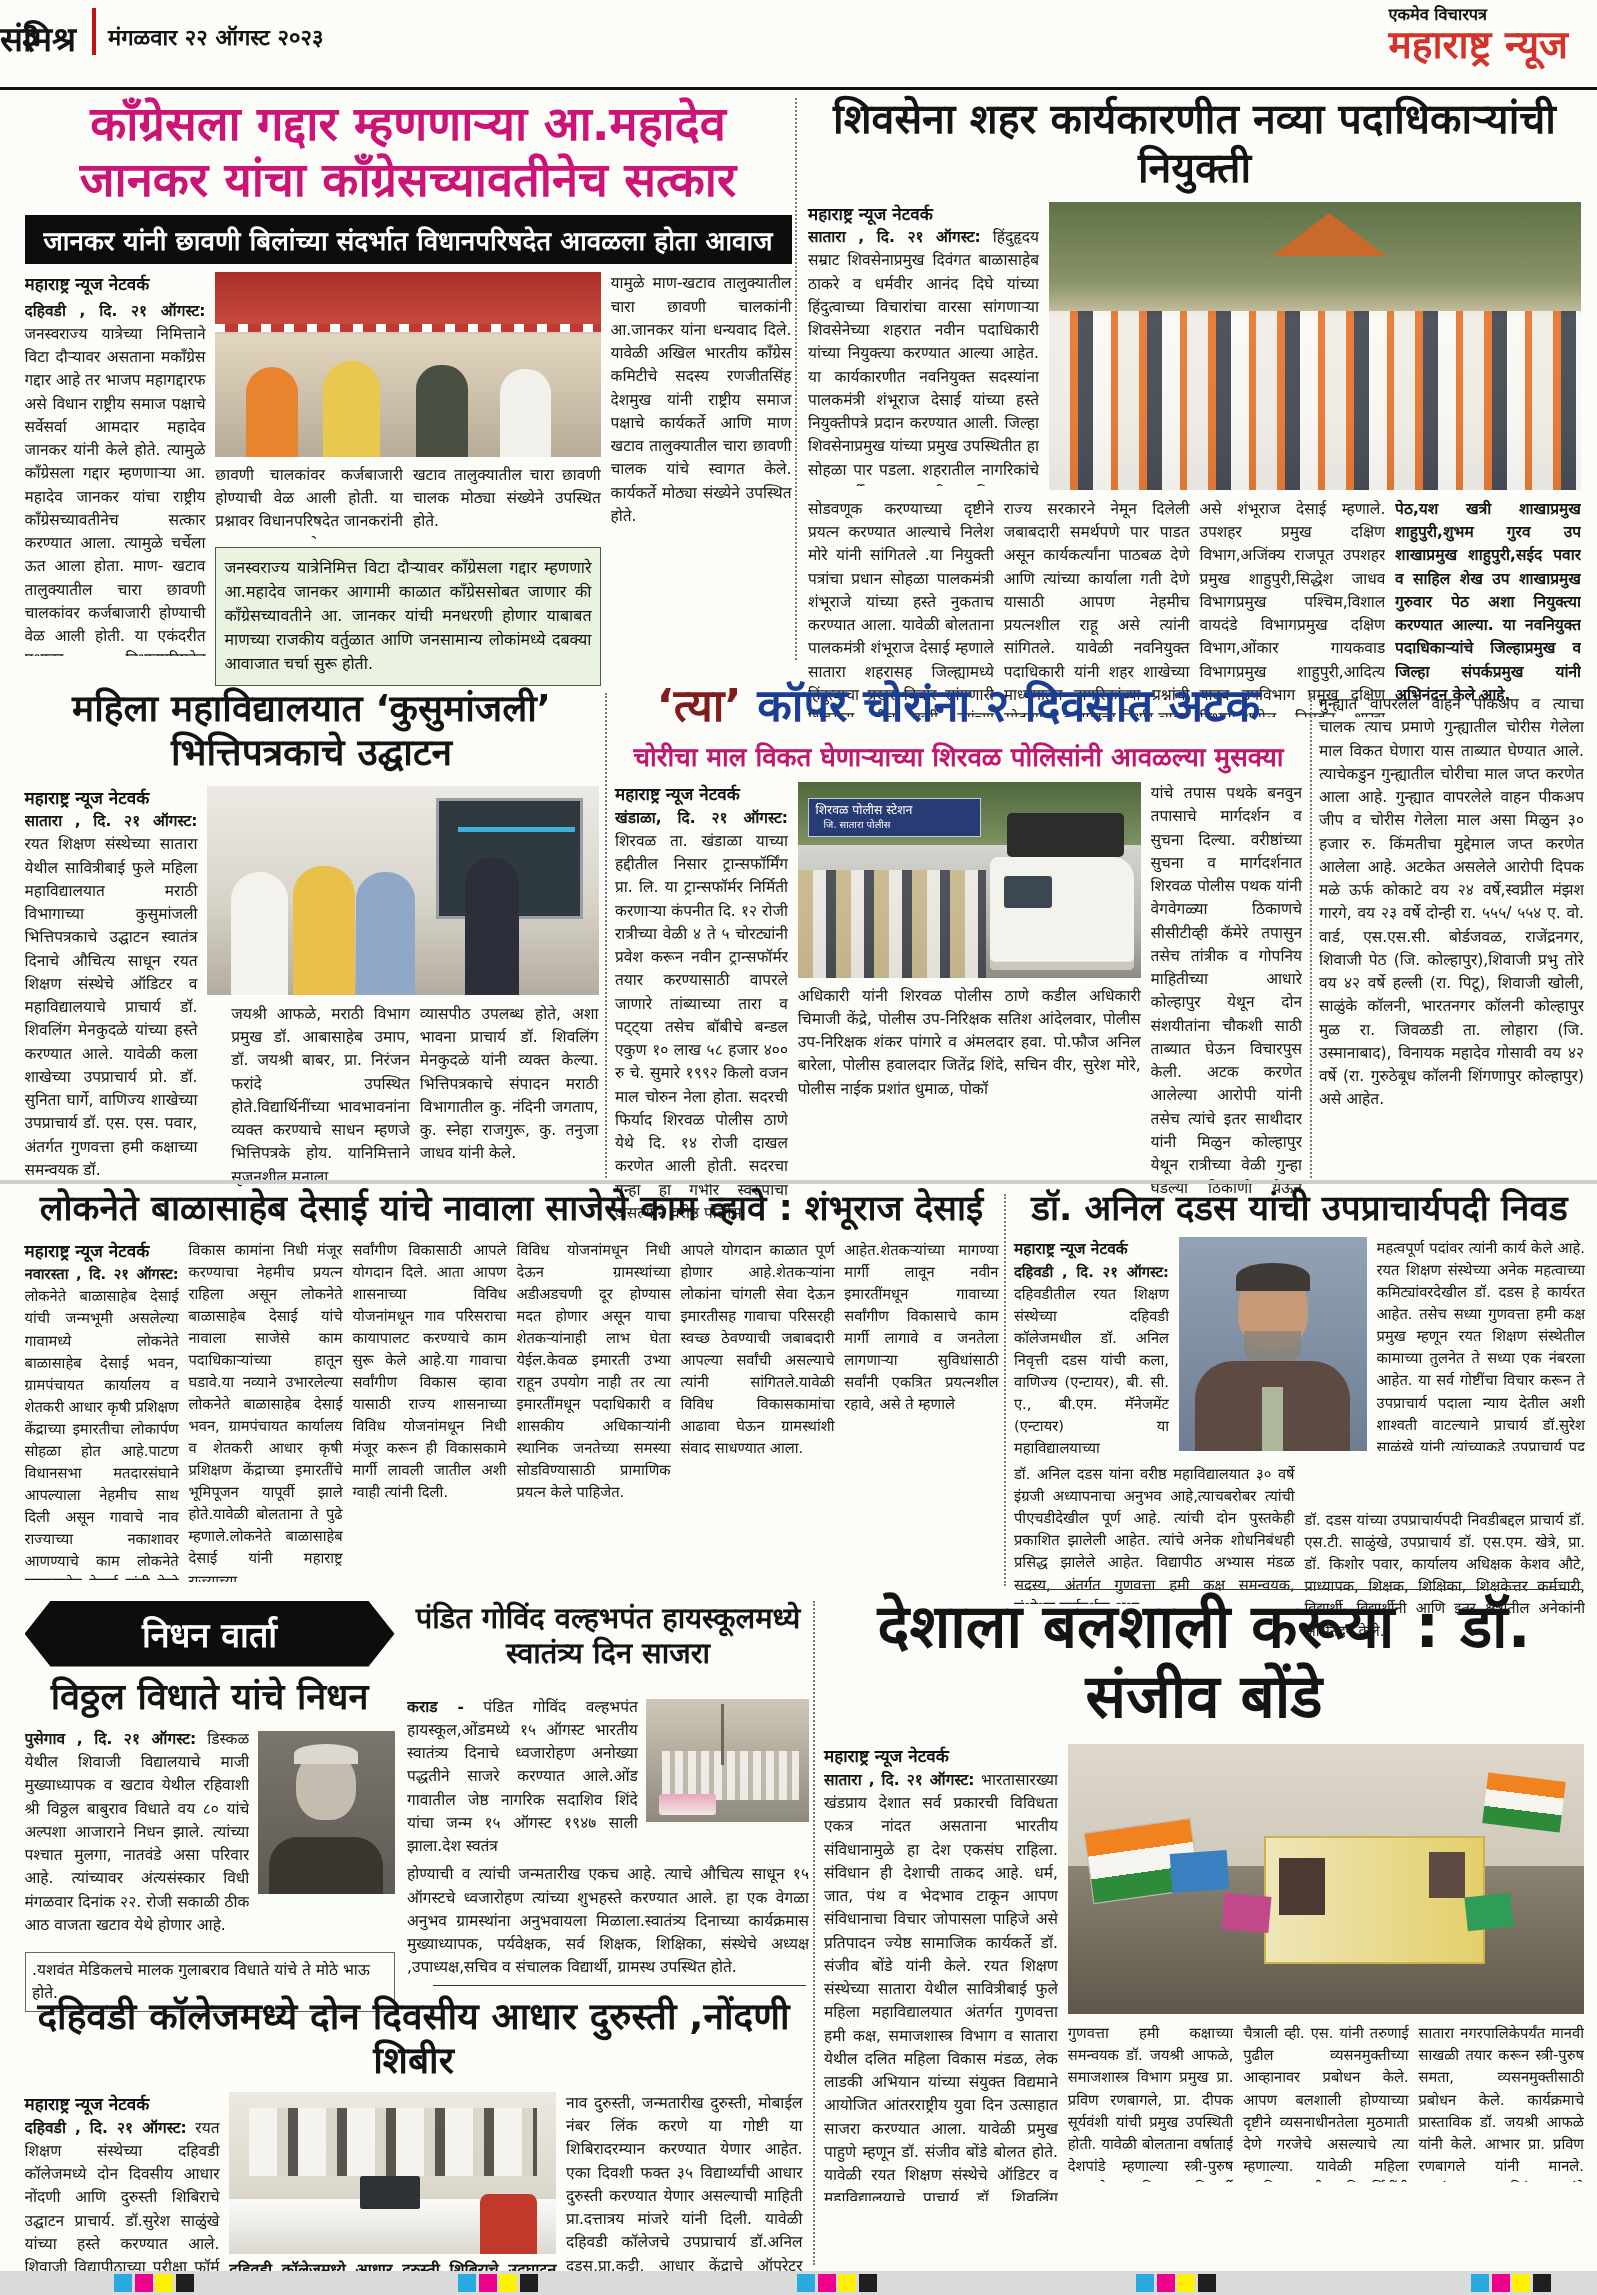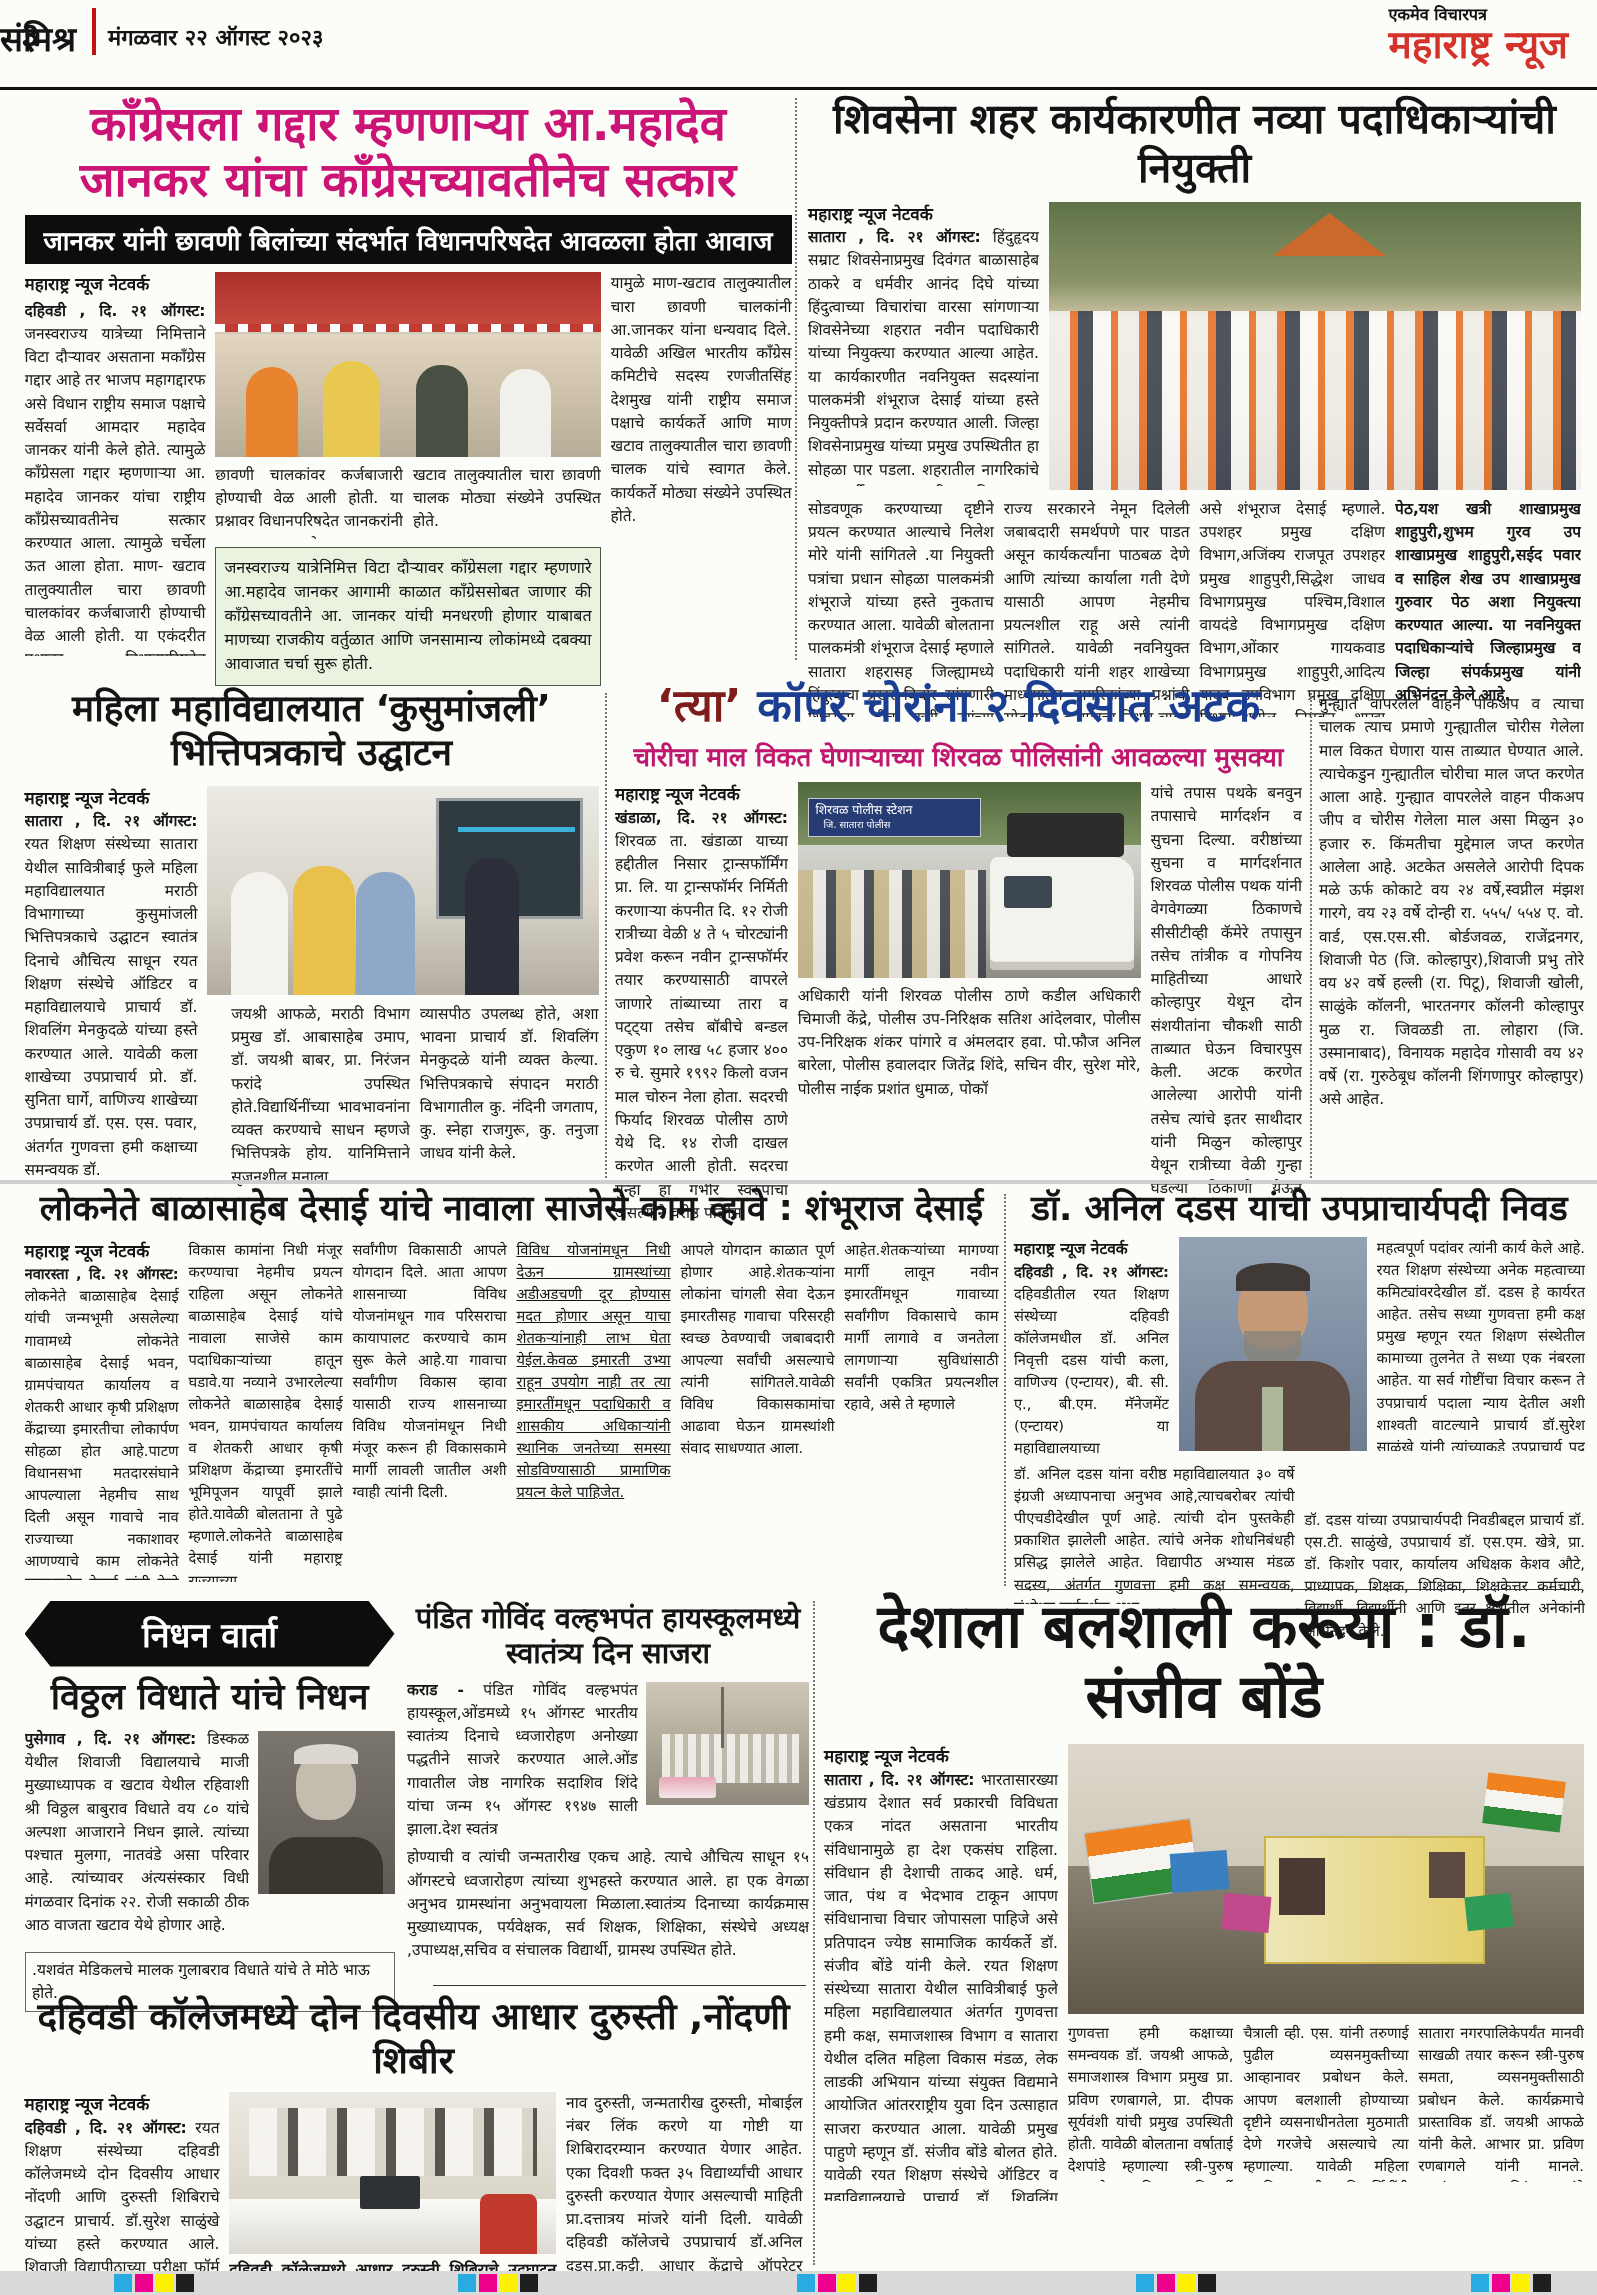--- a/index.html
+++ b/index.html
@@ -208,21 +208,21 @@
   <div class="cols" style="margin-top:9.8px;">
     <div>
       <div class="byl">महाराष्ट्र न्यूज नेटवर्क</div>
       <div class="jtext" style="height:317px;font-size:14.7px;">
         <span class="dl">नवारस्ता , दि. २१ ऑगस्ट:</span>
         <span>लोकनेते बाळासाहेब देसाई यांची जन्मभूमी असलेल्या गावामध्ये लोकनेते बाळासाहेब देसाई भवन, ग्रामपंचायत कार्यालय व शेतकरी आधार कृषी प्रशिक्षण केंद्राच्या इमारतीचा लोकार्पण सोहळा होत आहे.पाटण विधानसभा मतदारसंघाने आपल्याला नेहमीच साथ दिली असून गावाचे नाव राज्याच्या नकाशावर आणण्याचे काम लोकनेते बाळासाहेब देसाई यांनी केले असून गावचा नेहमीच अभिमान वाटतो.राज्य शासनाच्या डोंगरी व दुर्गम भागातील विकास</span>
       </div>
     </div>
     <div class="jtext" style="height:343px;font-size:14.7px;">विकास कामांना निधी मंजूर करण्याचा नेहमीच प्रयत्न राहिला असून लोकनेते बाळासाहेब देसाई यांचे नावाला साजेसे काम पदाधिकाऱ्यांच्या हातून घडावे.या नव्याने उभारलेल्या लोकनेते बाळासाहेब देसाई भवन, ग्रामपंचायत कार्यालय व शेतकरी आधार कृषी प्रशिक्षण केंद्राच्या इमारतींचे भूमिपूजन यापूर्वी झाले होते.यावेळी बोलताना ते पुढे म्हणाले.लोकनेते बाळासाहेब देसाई यांनी महाराष्ट्र राज्याच्या</div>
     <div class="jtext" style="height:343px;font-size:14.7px;">सर्वांगीण विकासाठी आपले योगदान दिले. आता आपण शासनाच्या विविध योजनांमधून गाव परिसराचा कायापालट करण्याचे काम सुरू केले आहे.या गावाचा सर्वांगीण विकास व्हावा यासाठी राज्य शासनाच्या विविध योजनांमधून निधी मंजूर करून ही विकासकामे मार्गी लावली जातील अशी ग्वाही त्यांनी दिली.</div>
-    <div class="jtext" style="height:343px;font-size:14.7px;text-decoration:underline;">विविध योजनांमधून निधी देऊन ग्रामस्थांच्या अडीअडचणी दूर होण्यास मदत होणार असून याचा शेतकऱ्यांनाही लाभ घेता येईल.केवळ इमारती उभ्या राहून उपयोग नाही तर त्या इमारतींमधून पदाधिकारी व शासकीय अधिकाऱ्यांनी स्थानिक जनतेच्या समस्या सोडविण्यासाठी प्रामाणिक प्रयत्न केले पाहिजेत.</div>
+    <div class="jtext" style="height:343px;font-size:14.7px;">विविध योजनांमधून निधी देऊन ग्रामस्थांच्या अडीअडचणी दूर होण्यास मदत होणार असून याचा शेतकऱ्यांनाही लाभ घेता येईल.केवळ इमारती उभ्या राहून उपयोग नाही तर त्या इमारतींमधून पदाधिकारी व शासकीय अधिकाऱ्यांनी स्थानिक जनतेच्या समस्या सोडविण्यासाठी प्रामाणिक प्रयत्न केले पाहिजेत.</div>
     <div class="jtext" style="height:343px;font-size:14.7px;">आपले योगदान काळात पूर्ण होणार आहे.शेतकऱ्यांना लोकांना चांगली सेवा देऊन इमारतीसह गावाचा परिसरही स्वच्छ ठेवण्याची जबाबदारी आपल्या सर्वांची असल्याचे त्यांनी सांगितले.यावेळी विविध विकासकामांचा आढावा घेऊन ग्रामस्थांशी संवाद साधण्यात आला.</div>
     <div class="jtext" style="height:343px;font-size:14.7px;">आहेत.शेतकऱ्यांच्या मागण्या मार्गी लावून नवीन इमारतींमधून गावाच्या सर्वांगीण विकासाचे काम मार्गी लागावे व जनतेला लागणाऱ्या सुविधांसाठी सर्वांनी एकत्रित प्रयत्नशील रहावे, असे ते म्हणाले</div>
   </div>
 </div>
 <div class="abs vsep" style="left:1004px;top:1194px;height:392px;"></div>
 
 <div class="abs" id="a6">
   <div class="hl">डॉ. अनिल दडस यांची उपप्राचार्यपदी निवड</div>
   <div class="cols" style="margin-top:8.2px;">
     <div style="flex:0 0 155px;">
@@ -262,21 +262,21 @@
     <div class="jtext" style="height:214px;">
       <span class="dl">पुसेगाव , दि. २१ ऑगस्ट:</span>
       <span>डिस्कळ येथील शिवाजी विद्यालयाचे माजी मुख्याध्यापक व खटाव येथील रहिवाशी श्री विठ्ठल बाबुराव विधाते वय ८० यांचे अल्पशा आजाराने निधन झाले. त्यांच्या पश्चात मुलगा, नातवंडे असा परिवार आहे. त्यांच्यावर अंत्यसंस्कार विधी मंगळवार दिनांक २२. रोजी सकाळी ठीक आठ वाजता खटाव येथे होणार आहे.</span>
     </div>
   </div>
   <div class="endbox">.यशवंत मेडिकलचे मालक गुलाबराव विधाते यांचे ते मोठे भाऊ होते.</div>
 </div>
 
 <div class="abs" id="a8">
   <div class="hl">पंडित गोविंद वल्हभपंत हायस्कूलमध्ये स्वातंत्र्य दिन साजरा</div>
-  <div style="margin-top:8px;overflow:hidden;">
+  <div style="margin-top:25px;overflow:hidden;">
     <div class="ph" style="float:right;width:163px;height:123px;margin:3.3px 0 4.9px 8.2px;">
       <div class="shape" style="left:0;top:0;right:0;bottom:0;background:linear-gradient(180deg,#cfc8b8,#aaa294 60%,#8f897d);"></div>
       <div class="shape" style="left:10%;bottom:18%;right:6%;height:40%;background:repeating-linear-gradient(90deg,#f5f3ee 0 8.2px,#c2bcae 8.2px 13px);opacity:.9;"></div>
       <div class="shape" style="left:8%;bottom:6%;width:57px;height:21px;background:linear-gradient(180deg,#e8a7b8,#f2e6e8);border-radius:3.3px;"></div>
       <div class="shape" style="left:46%;top:4%;width:3.3px;height:50%;background:#6e675c;"></div>
     </div>
     <div class="jtext" style="height:163px;">
       <span class="dl">कराड -</span>
       <span>पंडित गोविंद वल्हभपंत हायस्कूल,ओंडमध्ये १५ ऑगस्ट भारतीय स्वातंत्र्य दिनाचे ध्वजारोहण अनोख्या पद्धतीने साजरे करण्यात आले.ओंड गावातील जेष्ठ नागरिक सदाशिव शिंदे यांचा जन्म १५ ऑगस्ट १९४७ साली झाला.देश स्वतंत्र</span>
     </div>

